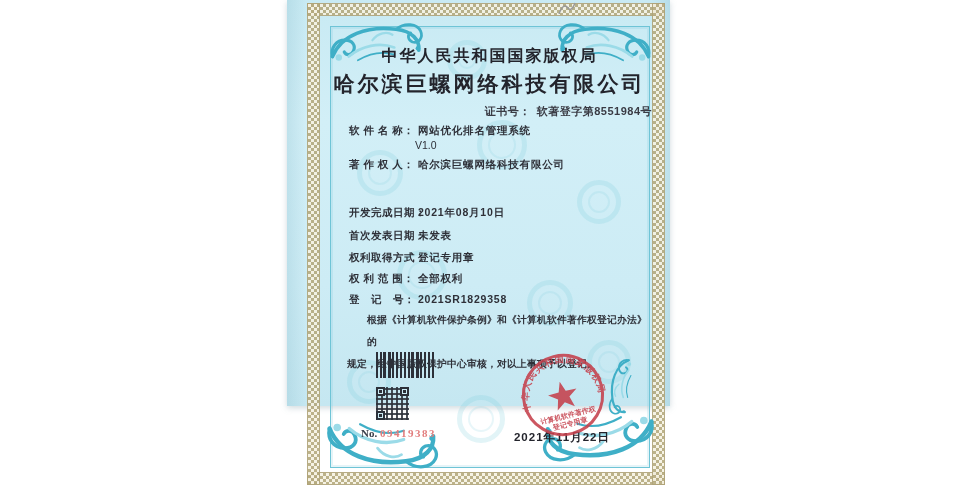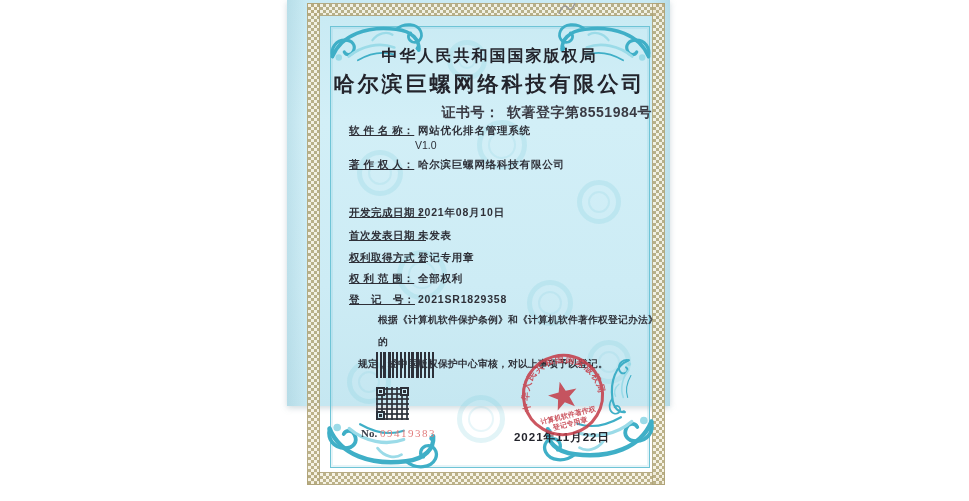--- a/index.html
+++ b/index.html
@@ -32,50 +32,50 @@
   .wm::after { content:""; position:absolute; inset:6px; border-radius:50%;
     border:2px solid rgba(125,205,220,.18); }
 
   .flourish { position:absolute; width:100px; height:48px; color:#3fafc7; }
   .flourish svg { width:100%; height:100%; overflow:visible; }
 
   .t-center { position:absolute; left:0; width:100%; text-align:center; padding-left:22px;
     color:#23242c; font-family:"Liberation Serif","DejaVu Serif",serif; font-weight:bold; }
   .authority { top:46px;  font-size:16px; letter-spacing:2px; }
   .doctitle  { top:70px;  font-size:21px; letter-spacing:3px; }
-  .certno { position:absolute; top:104px; right:18px; font-size:14px; font-weight:bold;
+  .certno { position:absolute; top:104px; right:18px; font-size:11px; font-weight:bold;
     color:#3a3b44; letter-spacing:.5px; }
 
   .row { position:absolute; left:62px; font-size:10.5px; font-weight:bold; color:#2e3038;
     white-space:nowrap; }
-  .row .lbl { display:inline-block; width:66px; letter-spacing:.5px;text-decoration:underline; }
+  .row .lbl { display:inline-block; width:66px; letter-spacing:.5px; }
   .row .val { letter-spacing:.8px; }
   .val2 { position:absolute; left:128px; font-size:10.5px; font-weight:normal; color:#2e3038; }
 
   .statement { position:absolute; left:60px; top:309px; width:306px; font-size:9.8px;
-    font-weight:bold; color:#2e3038; line-height:22px; letter-spacing:.2px;margin-left:11px; }
+    font-weight:bold; color:#2e3038; line-height:22px; letter-spacing:.2px; }
   .statement .l1 { padding-left:20px; }
 
   .barcode { position:absolute; left:89px; top:352px; width:58px; height:26px;
     background:
       repeating-linear-gradient(90deg,#2c3039 0 2px,transparent 2px 4px),
       repeating-linear-gradient(90deg,#2c3039 0 1px,transparent 1px 7px);
   }
   .qrcode { position:absolute; left:89px; top:387px; width:33px; height:33px;
     background:
       repeating-linear-gradient(90deg,rgba(44,48,57,.85) 0 2px,transparent 2px 5px),
       repeating-linear-gradient(0deg,rgba(44,48,57,.85) 0 2px,transparent 2px 5px);
   }
   .finder { position:absolute; width:9px; height:9px; border:2px solid #2c3039; background:#cdecf5; }
   .finder::after { content:""; position:absolute; inset:1px; background:#2c3039; }
   .finder.tl { left:0; top:0; } .finder.tr { right:0; top:0; } .finder.bl { left:0; bottom:0; }
 
   .serial { position:absolute; left:74px; top:427px; font-family:"Liberation Serif","DejaVu Serif",serif;
     font-size:11px; font-weight:bold; color:#3c414c; }
-  .serial .num { color:#e27d7d; letter-spacing:1.5px; font-weight:normal; }
+  .serial .num { color:#e27d7d; letter-spacing:1.5px; font-weight:bold; }
 
   .issue-date { position:absolute; left:205px; top:430px; width:140px; text-align:center;
     font-size:11.5px; font-weight:bold; color:#23242c; letter-spacing:1px; }
 
   .seal { position:absolute; left:233px; top:352px; width:86px; height:86px;
     transform:rotate(-14deg); opacity:.88; }
   .seal svg { width:100%; height:100%; }
 
   .staple { position:absolute; left:556px; top:0; width:22px; height:12px; color:#9a9a98; }
 </style>

